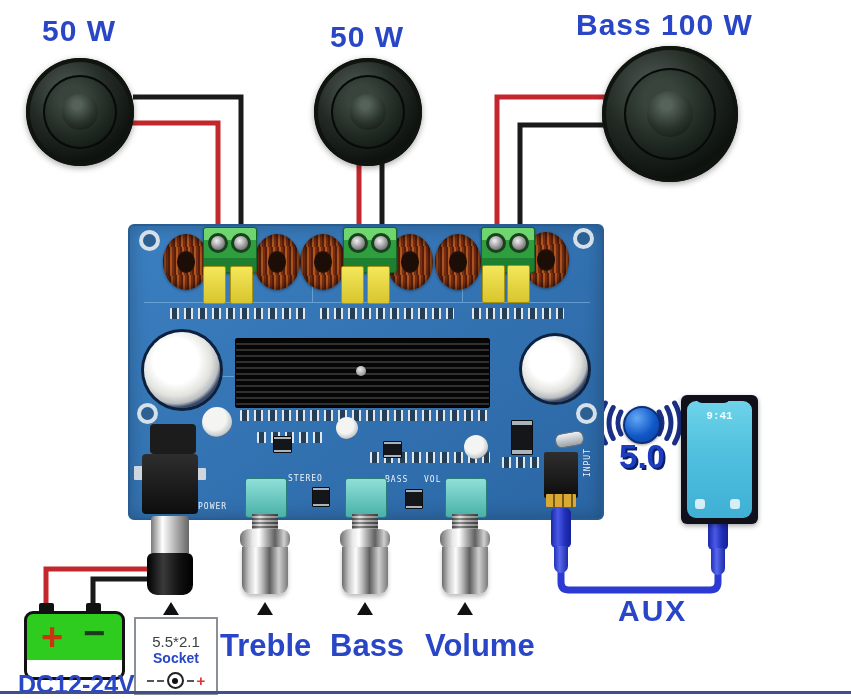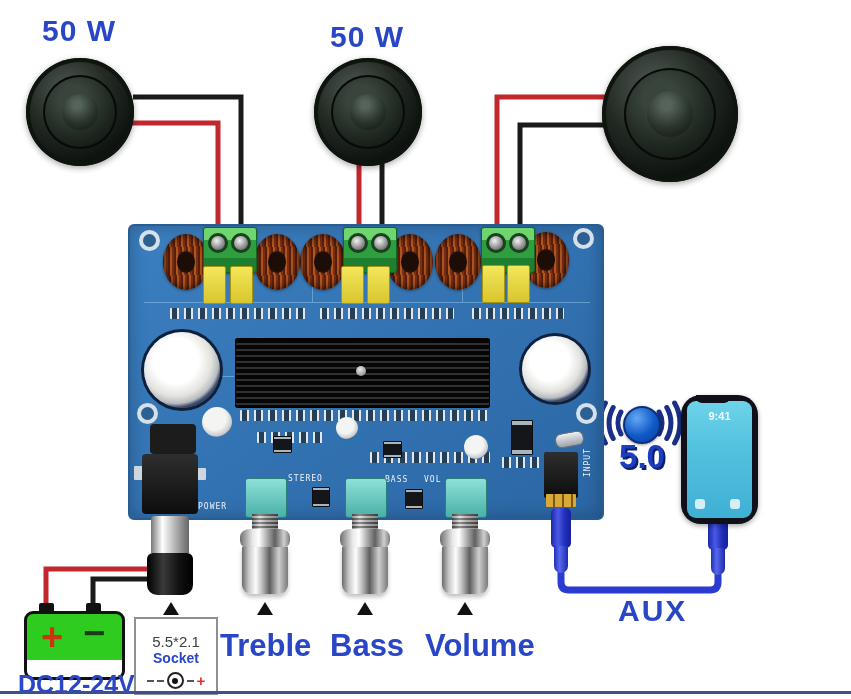--- a/index.html
+++ b/index.html
@@ -85,22 +85,22 @@
     background:linear-gradient(90deg,#1a28a8,#4a5ae8 35%,#202fb8 70%,#16209a);}
   .auxstrain{position:absolute;width:14px;height:27px;border-radius:0 0 7px 7px;
     background:linear-gradient(90deg,#2030b8,#5868ee 40%,#1c2aa8);}
 
   
   .btbadge{position:absolute;left:623px;top:406px;width:34px;height:34px;border-radius:50%;
     background:radial-gradient(circle at 35% 30%,#63a8f4,var(--bt-badge-blue) 55%,#0a3c9a);
     border:2px solid #0b2f7a;box-shadow:0 1px 3px rgba(0,0,0,.4);}
   .btver{position:absolute;left:610px;top:438px;width:64px;text-align:center;font-weight:bold;font-size:33px;
     color:#1d3dc0;text-shadow:2px 2px 0 #0a1f66;}
-  .phone{position:absolute;left:681px;top:395px;width:77px;height:129px;border-radius:20px;
-    background:#10101a;box-shadow:0 2px 5px rgba(0,0,0,.35);}
+  .phone{position:absolute;left:681px;top:395px;width:77px;height:129px;border-radius:6px;
+    background:#10101a;box-shadow:0 2px 5px rgba(0,0,0,.35);font-family:Liberation Mono, monospace;}
   .screen{position:absolute;left:6px;top:6px;width:65px;height:117px;border-radius:9px;
     background:linear-gradient(180deg,#6ed3ea,var(--phone-screen-cyan) 45%,#3fb0d4);overflow:hidden;}
   .notch{position:absolute;left:15px;top:0;width:34px;height:8px;border-radius:0 0 6px 6px;background:#10101a;}
   .ptime{position:absolute;left:0;top:9px;width:100%;text-align:center;color:#f2fbff;font-size:11px;font-weight:bold;}
   .picon{position:absolute;width:10px;height:10px;border-radius:3px;background:rgba(255,255,255,.78);}
 
   
   .battery{position:absolute;left:24px;top:611px;width:95px;height:63px;border:3px solid #111;border-radius:9px;
     background:linear-gradient(180deg,var(--battery-green) 0 73%,#ffffff 73%);}
   .bterm{position:absolute;width:15px;height:10px;background:#111;border-radius:2px 2px 0 0;}
@@ -121,20 +121,21 @@
   .bottomline{position:absolute;left:0;top:691px;width:851px;height:3px;background:#3f4f8c;}
   svg.overlay{position:absolute;left:0;top:0;pointer-events:none;}
 </style>
 </head>
 <body>
 
 <div id="canvas">
 
   <div class="sp-label" style="left:42px;top:14px;">50 W</div>
   <div class="sp-label" style="left:330px;top:20px;">50 W</div>
+  <div class="sp-label" style="left:576px;top:8px;">Bass 100 W</div>
 
   <svg class="overlay" width="851" height="699">
 
     <path d="M133,97 H241 V240" fill="none" style="stroke:var(--wire-black)" stroke-width="5"></path>
     <path d="M131,123 H218 V240" fill="none" style="stroke:var(--wire-red)" stroke-width="5"></path>
 
     <path d="M359,158 V240" fill="none" style="stroke:var(--wire-red)" stroke-width="5"></path>
     <path d="M382,158 V240" fill="none" style="stroke:var(--wire-black)" stroke-width="5"></path>
 
     <path d="M497,240 V97 H612" fill="none" style="stroke:var(--wire-red)" stroke-width="5"></path>

